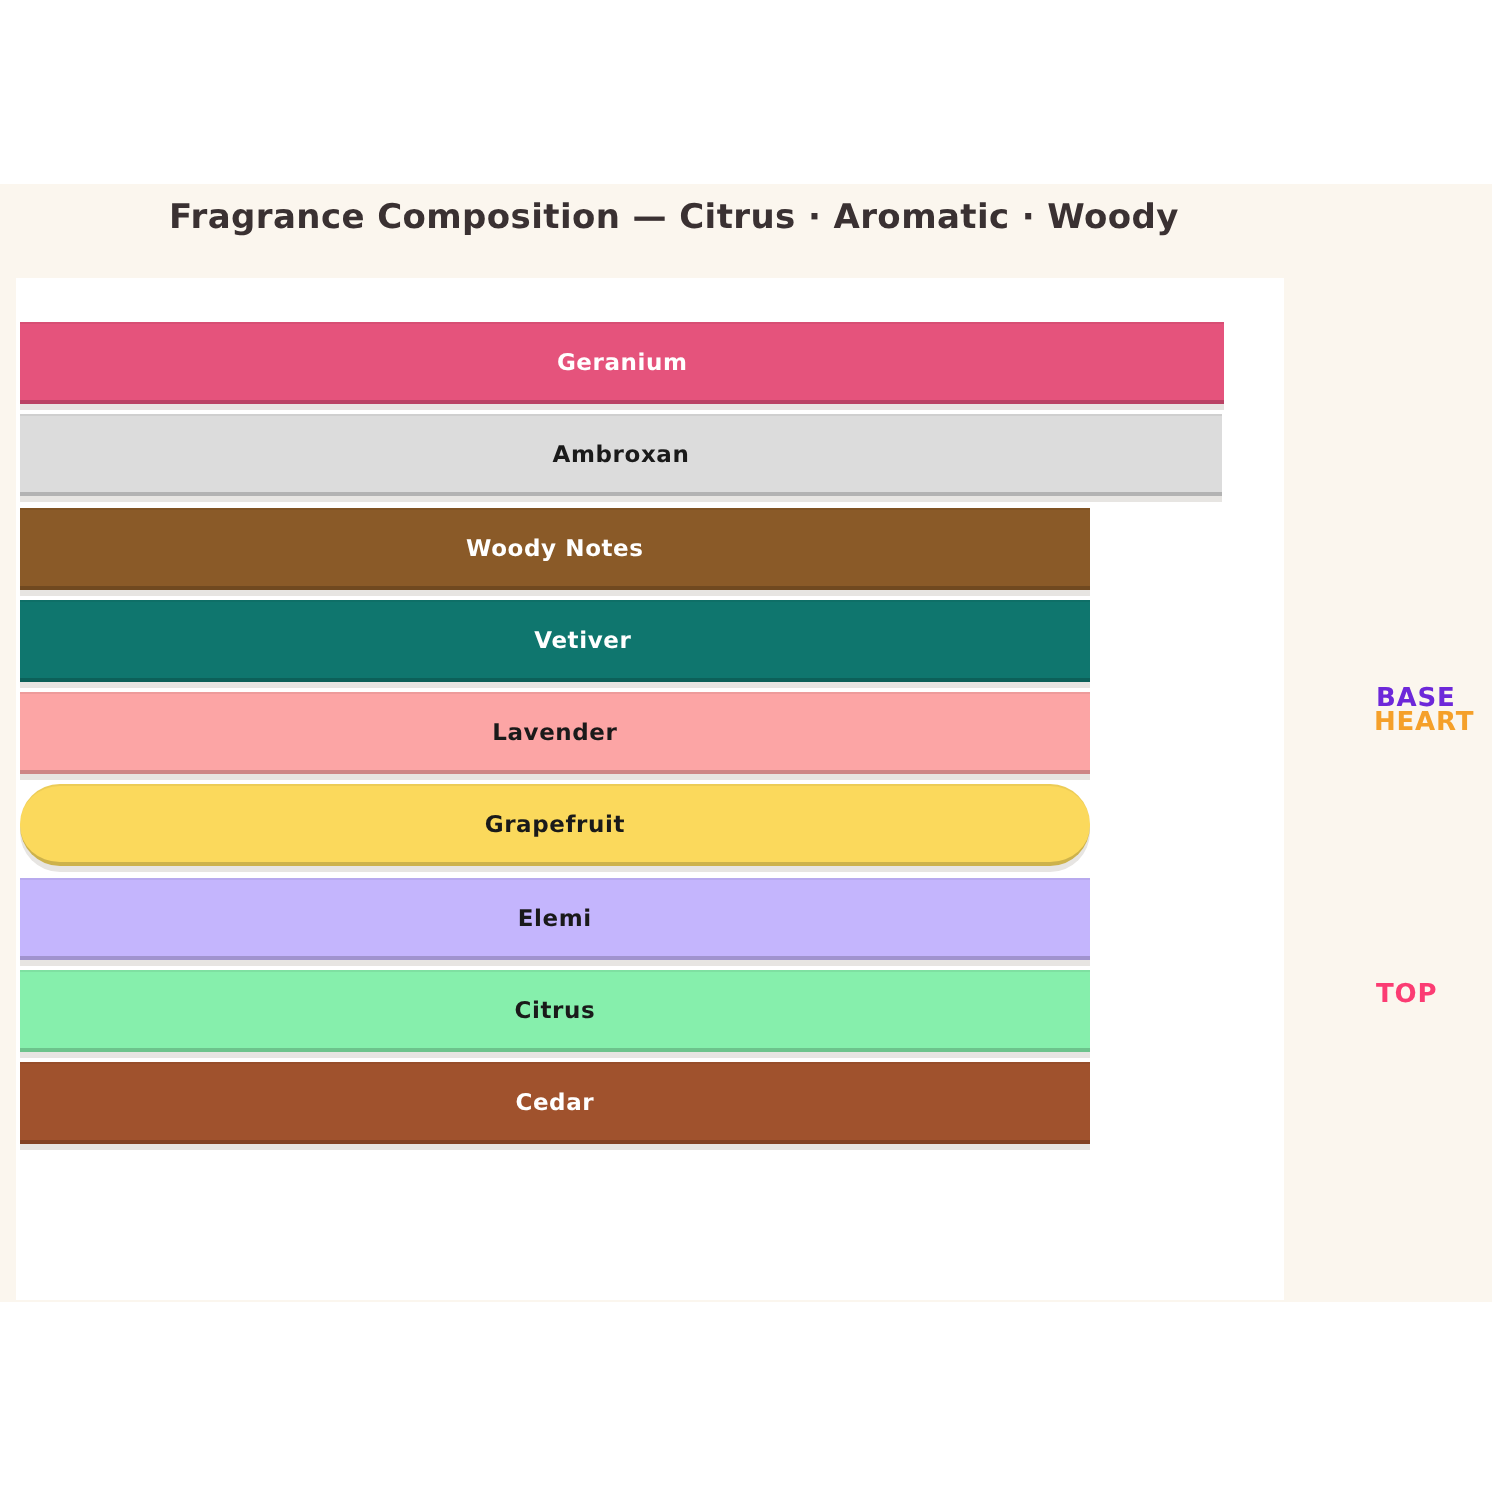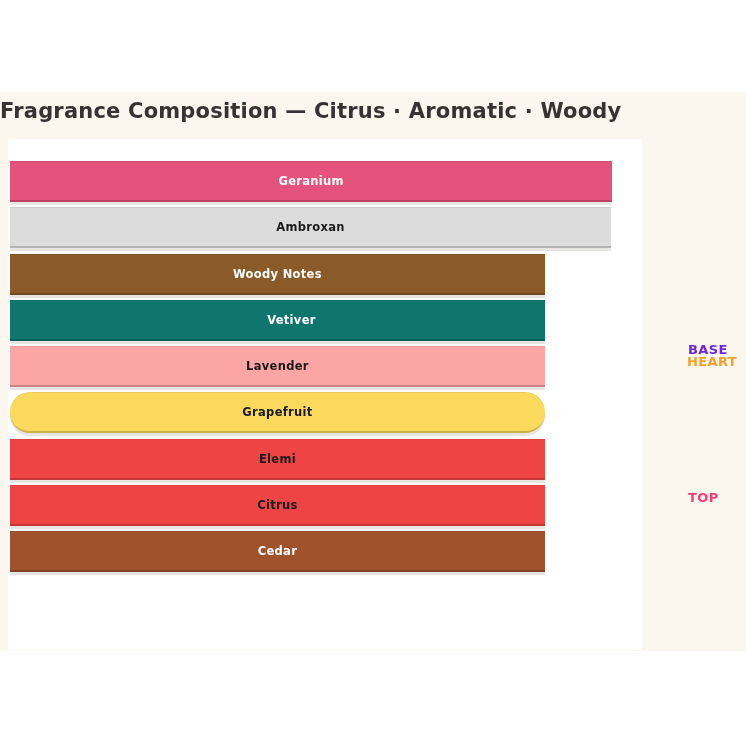--- a/index.html
+++ b/index.html
@@ -11,25 +11,25 @@
     overflow: hidden;
   }
   .canvas {
     position: absolute;
     left: 0; top: 92px;
     width: 746px; height: 559px;
     background: #fbf6ee;
   }
   .chart-title {
     position: absolute;
-    left: 0; top: 7px;
+    left: 16px; top: 7px;
     width: 642px;
     margin: 0;
-    text-align: left;
-    font-size: 21px;
+    text-align: center;
+    font-size: 17px;
     font-weight: bold;
     letter-spacing: 0.2px;
     color: #3a3132;
   }
   .plot {
     position: absolute;
     left: 8px; top: 47px;
     width: 634px; height: 511px;
     background: #ffffff;
   }
@@ -97,26 +97,26 @@
           <div class="bar" style="width: 84.9%; background-color: #fca5a5;">
             <span class="bar-label" style="color: rgb(26, 26, 26);">Lavender</span>
           </div>
         </div>
         <div class="bar-row">
           <div class="bar" style="width: 84.9%; background-color: rgb(251, 217, 92); border-radius: 20px;">
             <span class="bar-label" style="color: rgb(26, 26, 26);">Grapefruit</span>
           </div>
         </div>
         <div class="bar-row">
-          <div class="bar" style="width: 84.9%; background-color: #ef4444;">
+          <div class="bar" style="width: 84.9%; background-color: #c4b5fd;">
             <span class="bar-label" style="color: rgb(26, 26, 26);">Elemi</span>
           </div>
         </div>
         <div class="bar-row">
-          <div class="bar" style="width: 84.9%; background-color: #ef4444;">
+          <div class="bar" style="width: 84.9%; background-color: #86efac;">
             <span class="bar-label" style="color: rgb(26, 26, 26);">Citrus</span>
           </div>
         </div>
         <div class="bar-row">
           <div class="bar" style="width: 84.9%; background-color: rgb(160, 82, 45);">
             <span class="bar-label" style="color: rgb(255, 255, 255);">Cedar</span>
           </div>
         </div>
       </div>
   </div>

